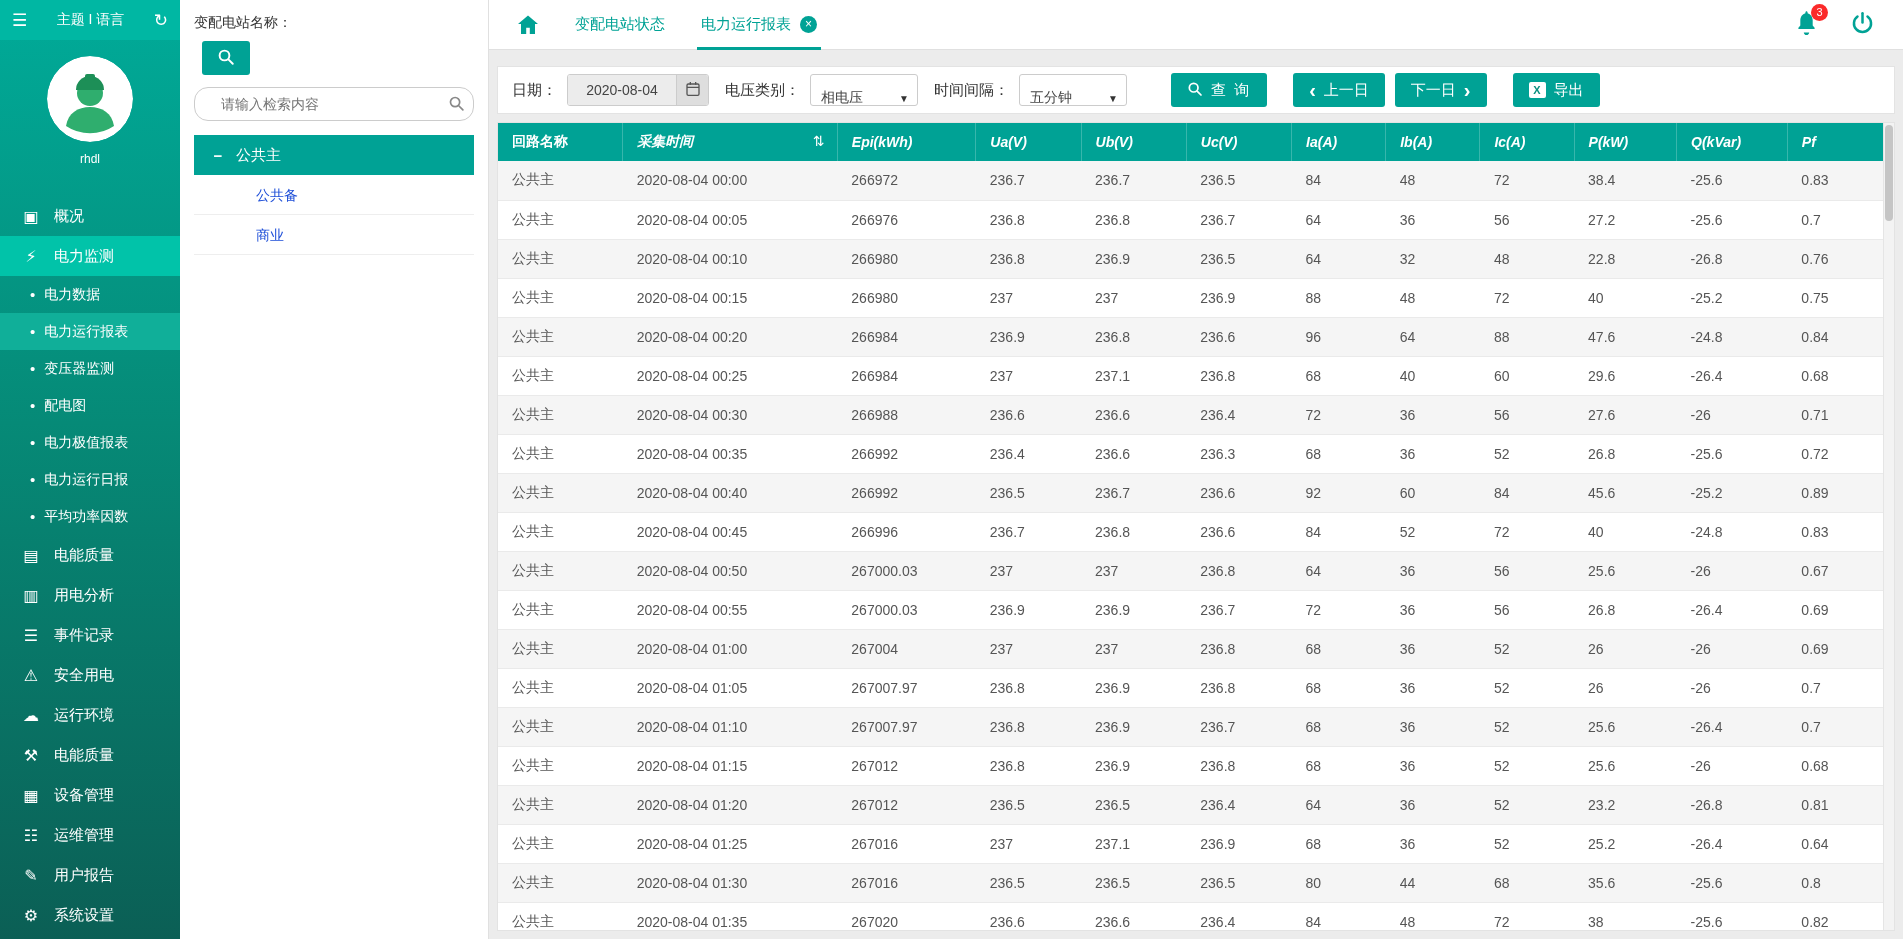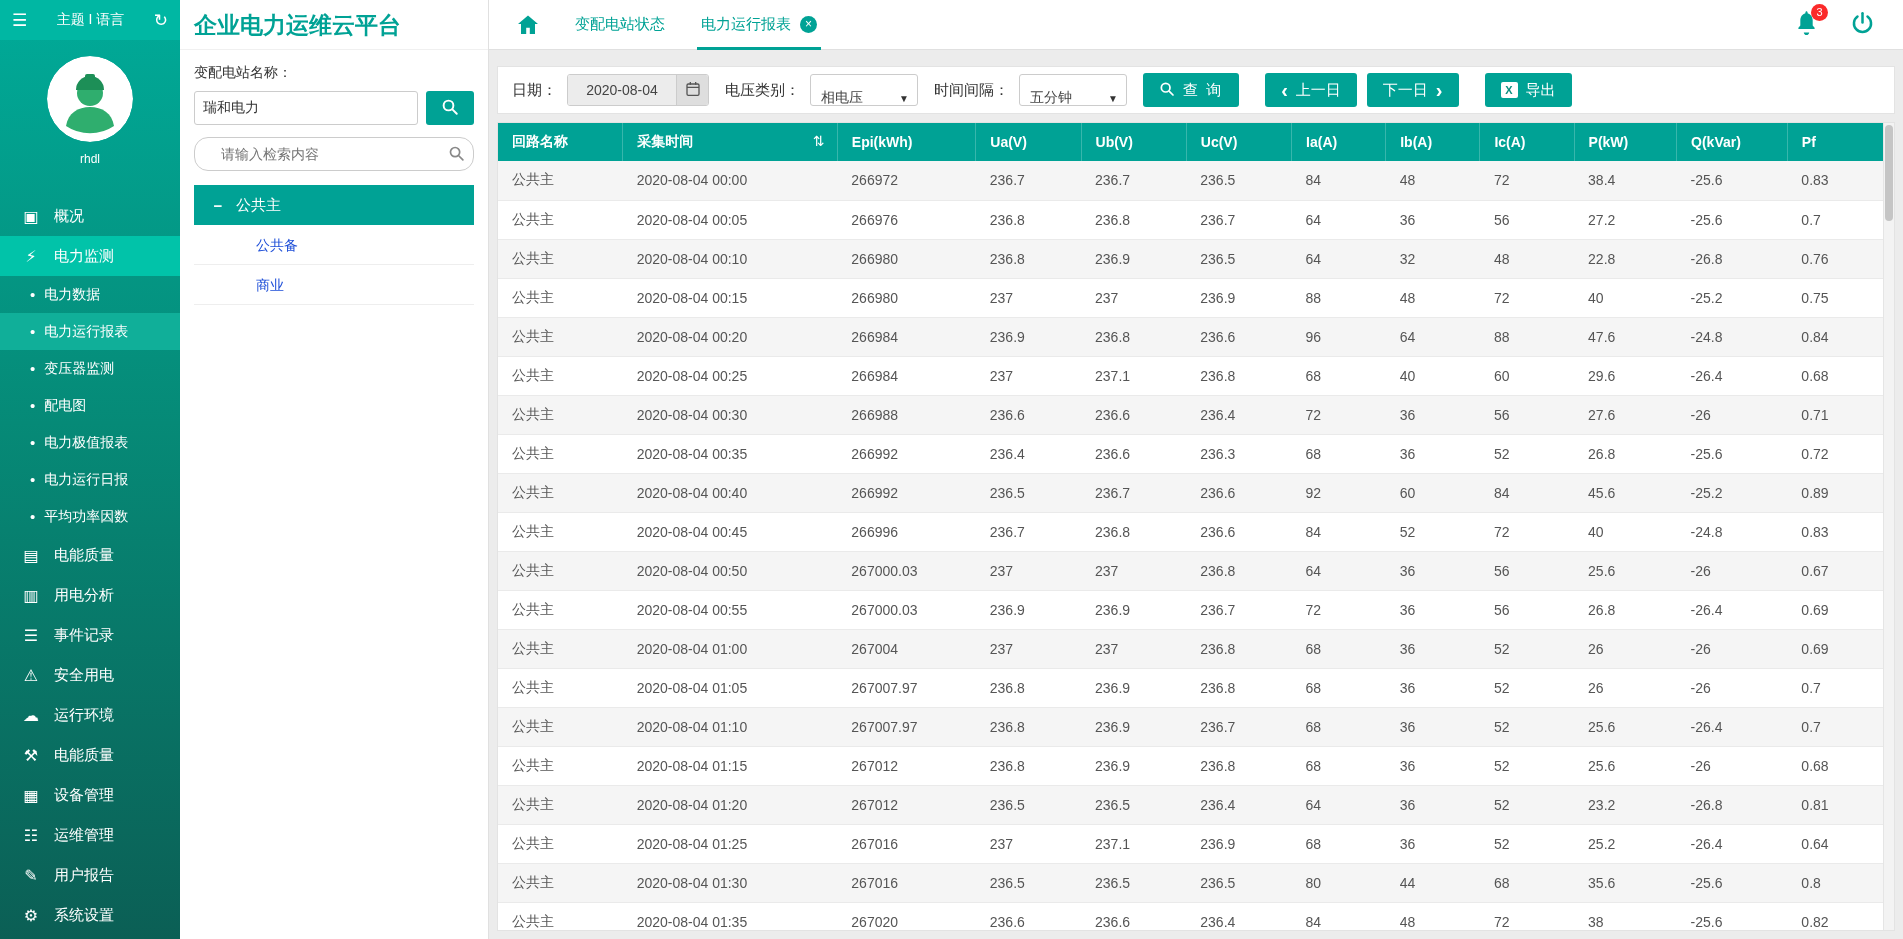--- a/index.html
+++ b/index.html
@@ -54,30 +54,30 @@
   .toolbar { flex:0 0 48px; background:#fff; border:1px solid #e3e3e3; display:flex; align-items:center; padding:0 14px; gap:10px; font-size:15px; color:#333; }
   .lbl { white-space:nowrap; }
   .lbl + * { margin-right:6px; }
   .date-group { display:flex; border:1px solid #ccc; border-radius:3px; overflow:hidden; height:32px; }
   .date-group input { width:108px; border:none; background:#ececec; text-align:center; font-size:14px; color:#444; outline:none; }
   .cal-btn { width:32px; background:#dedede; border:none; border-left:1px solid #ccc; display:flex; align-items:center; justify-content:center; }
   .select { height:32px; min-width:108px; border:1px solid #ccc; border-radius:3px; background:#fff; display:flex; align-items:center; padding:16px 8px 0 10px; font-size:14px; color:#444; }
   .select .caret { margin-left:auto; padding-left:12px; font-size:10px; color:#333; }
   .btn { height:34px; background:#00a295; color:#fff; border:none; border-radius:3px; padding:0 16px; font-size:15px; display:flex; align-items:center; gap:8px; }
   .btn .chev { font-size:20px; line-height:1; font-weight:bold; }
-  .btn-query { margin-left:0; letter-spacing:2px; }
+  .btn-query { margin-left:28px; letter-spacing:2px; }
   .btn-prev { margin-left:16px; }
   .btn-export { margin-left:16px; }
   .xls-ico { width:17px; height:16px; background:#fff; color:#0a8f7f; font-weight:bold; font-size:11px; border-radius:2px; display:inline-flex; align-items:center; justify-content:center; }
 
   .table-card { flex:1; background:#fde047; border:1px solid #e3e3e3; display:flex; overflow:hidden; }
   .table-scroll { flex:1; overflow:hidden; }
   table { width:100%; border-collapse:collapse; table-layout:fixed; }
   th { background:#00a295; color:#fff; font-weight:bold; font-size:14px; height:38px; text-align:left; padding-left:14px; white-space:nowrap; }
-  th + th { border-left:1px solid rgba(255,255,255,0.22); }
+  th + th { border-left:1px solid rgba(255,255,255,0.22);font-style:italic; }
   .sort { float:right; margin-right:12px; font-weight:normal; font-size:14px; }
   td { height:39px; font-size:14px; color:#555; padding-left:14px; border-bottom:1px solid #eaeaea; white-space:nowrap; }
   tbody tr:nth-child(odd) { background:#f5f5f5; }
   tbody tr:nth-child(even) { background:#fff; }
   .vscroll { width:11px; flex:0 0 11px; background:#f3f3f3; border-left:1px solid #e5e5e5; position:relative; }
   .vthumb { position:absolute; top:2px; left:1px; width:8px; height:96px; background:#c5c5c5; border-radius:4px; }
 </style>
 </head>
 <body>
 
@@ -177,25 +177,23 @@
           <span data-interactable="false">用户报告</span>
         </div>
         <div class="sb-item" data-interactable="true">
           <span class="sb-ico" data-interactable="false">⚙</span>
           <span data-interactable="false">系统设置</span>
         </div>
       </nav>
   </aside>
 
   <section class="panel" data-interactable="false">
-    <h1 class="panel-title" data-interactable="false">企业电力运维云平台</h1>
     <div class="panel-body" data-interactable="false">
       <span class="station-label" data-interactable="false">变配电站名称：</span>
       <div class="station-row" data-interactable="false">
-        <input type="text" data-interactable="true" value="瑞和电力" style="">
         <button class="search-btn" data-interactable="true">
           <span data-interactable="false">
             <svg width="18" height="18" viewBox="0 0 24 24" fill="none" stroke="#fff" stroke-width="2.6" stroke-linecap="round">
                 <circle cx="10" cy="10" r="6.5"></circle>
                 <line x1="15.5" y1="15.5" x2="21" y2="21"></line>
               </svg>
           </span>
         </button>
       </div>
       <div class="filter-box" data-interactable="false">

